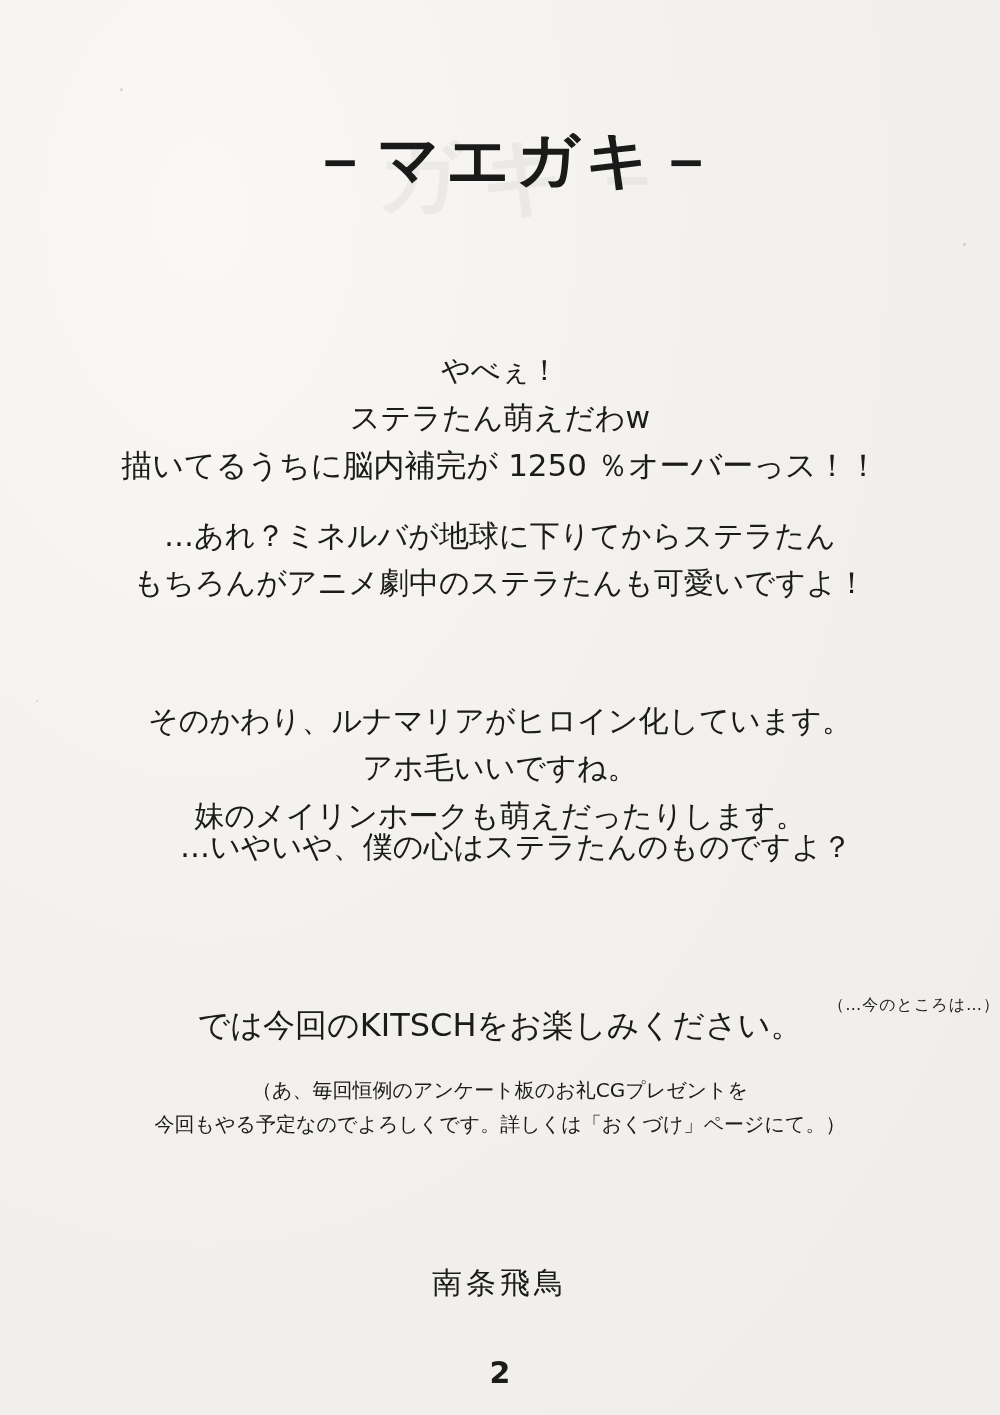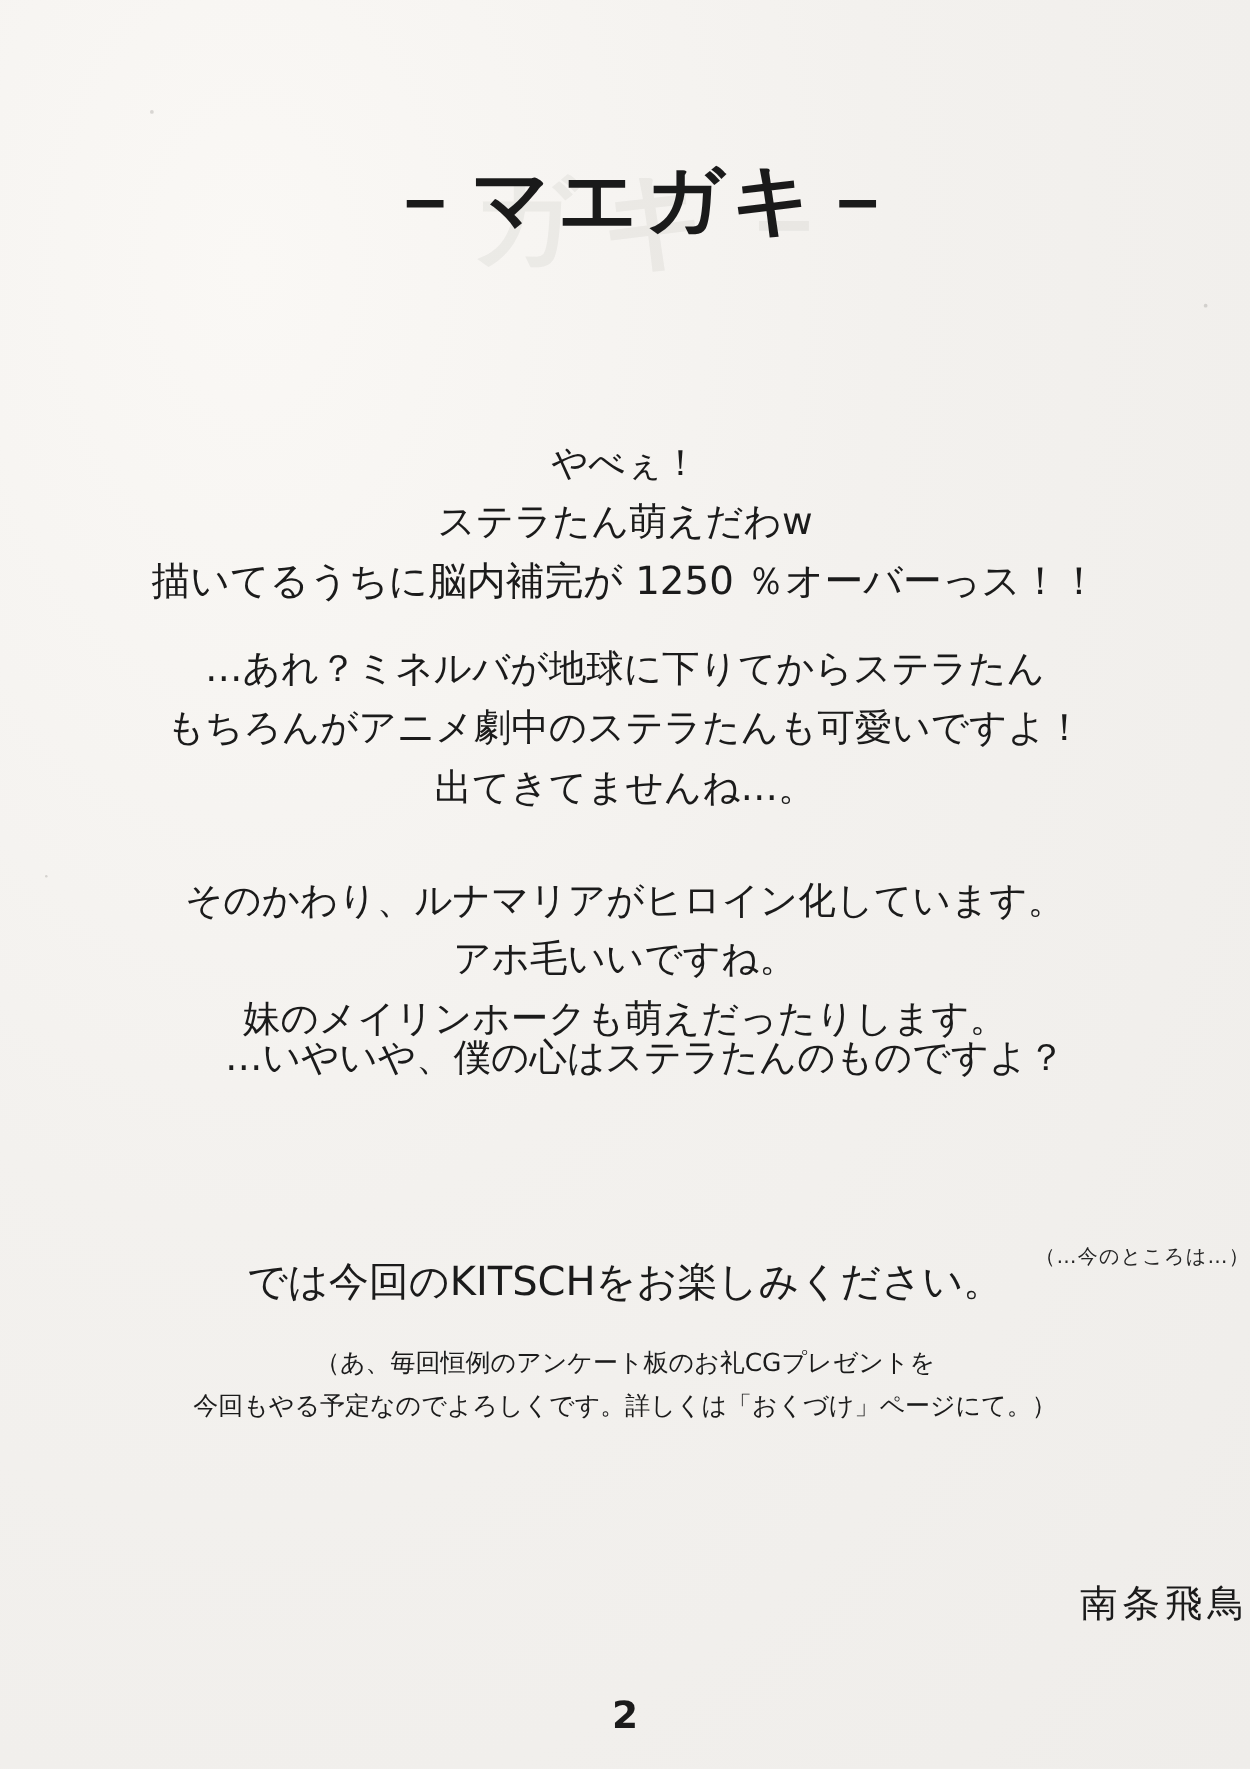--- a/index.html
+++ b/index.html
@@ -93,21 +93,21 @@
   .paren-note {
     top: 1073px;
     font-size: 20px;
     line-height: 1.7;
   }
   .signature {
     position: absolute;
     top: 1263px;
     left: 0;
     width: 100%;
-    text-align: right;
+    text-align: center;
     font-size: 30px;
     letter-spacing: 4px;
     font-weight: 500;
   }
   .page-number {
     position: absolute;
     top: 1355px;
     left: 0;
     width: 100%;
     text-align: center;
@@ -133,21 +133,20 @@
 
   <div class="body-block lead">
     <span class="line l1">やべぇ！</span>
     <span class="line l2">ステラたん萌えだわw</span>
     <span class="line l3">描いてるうちに脳内補完が 1250 ％オーバーっス！！</span>
   </div>
 
   <div class="body-block para2">
     <span class="line">…あれ？ミネルバが地球に下りてからステラたん</span>
     <span class="line">もちろんがアニメ劇中のステラたんも可愛いですよ！</span>
-    <span class="line">出てきてませんね…。</span>
   </div>
 
   <div class="body-block para3">
     <span class="line">そのかわり、ルナマリアがヒロイン化しています。</span>
     <span class="line">アホ毛いいですね。</span>
     <span class="line">妹のメイリンホークも萌えだったりします。</span>
   </div>
 
   <div class="body-block para4">
     <span class="line">…いやいや、僕の心はステラたんのものですよ？</span>

